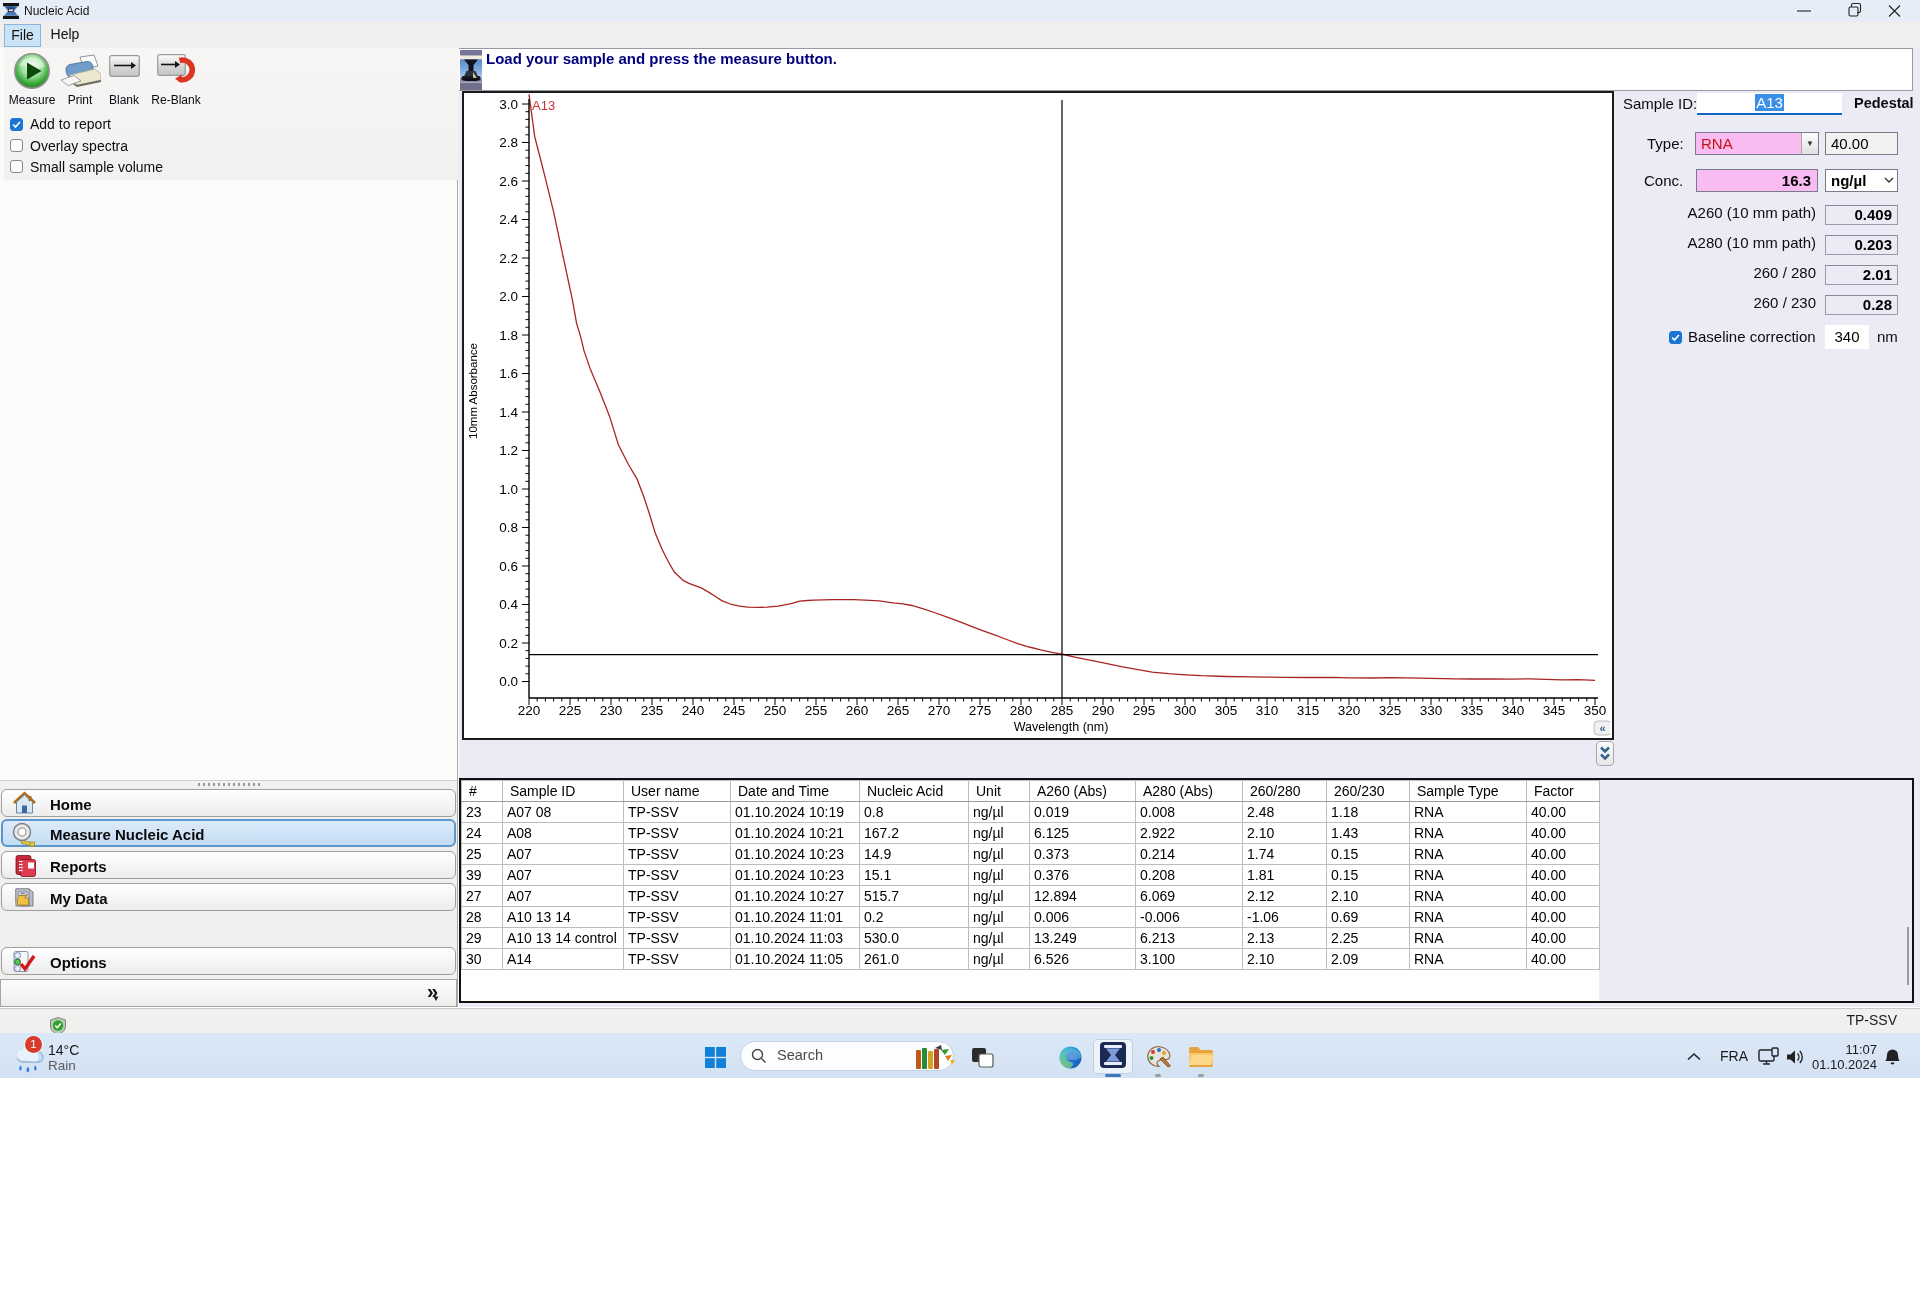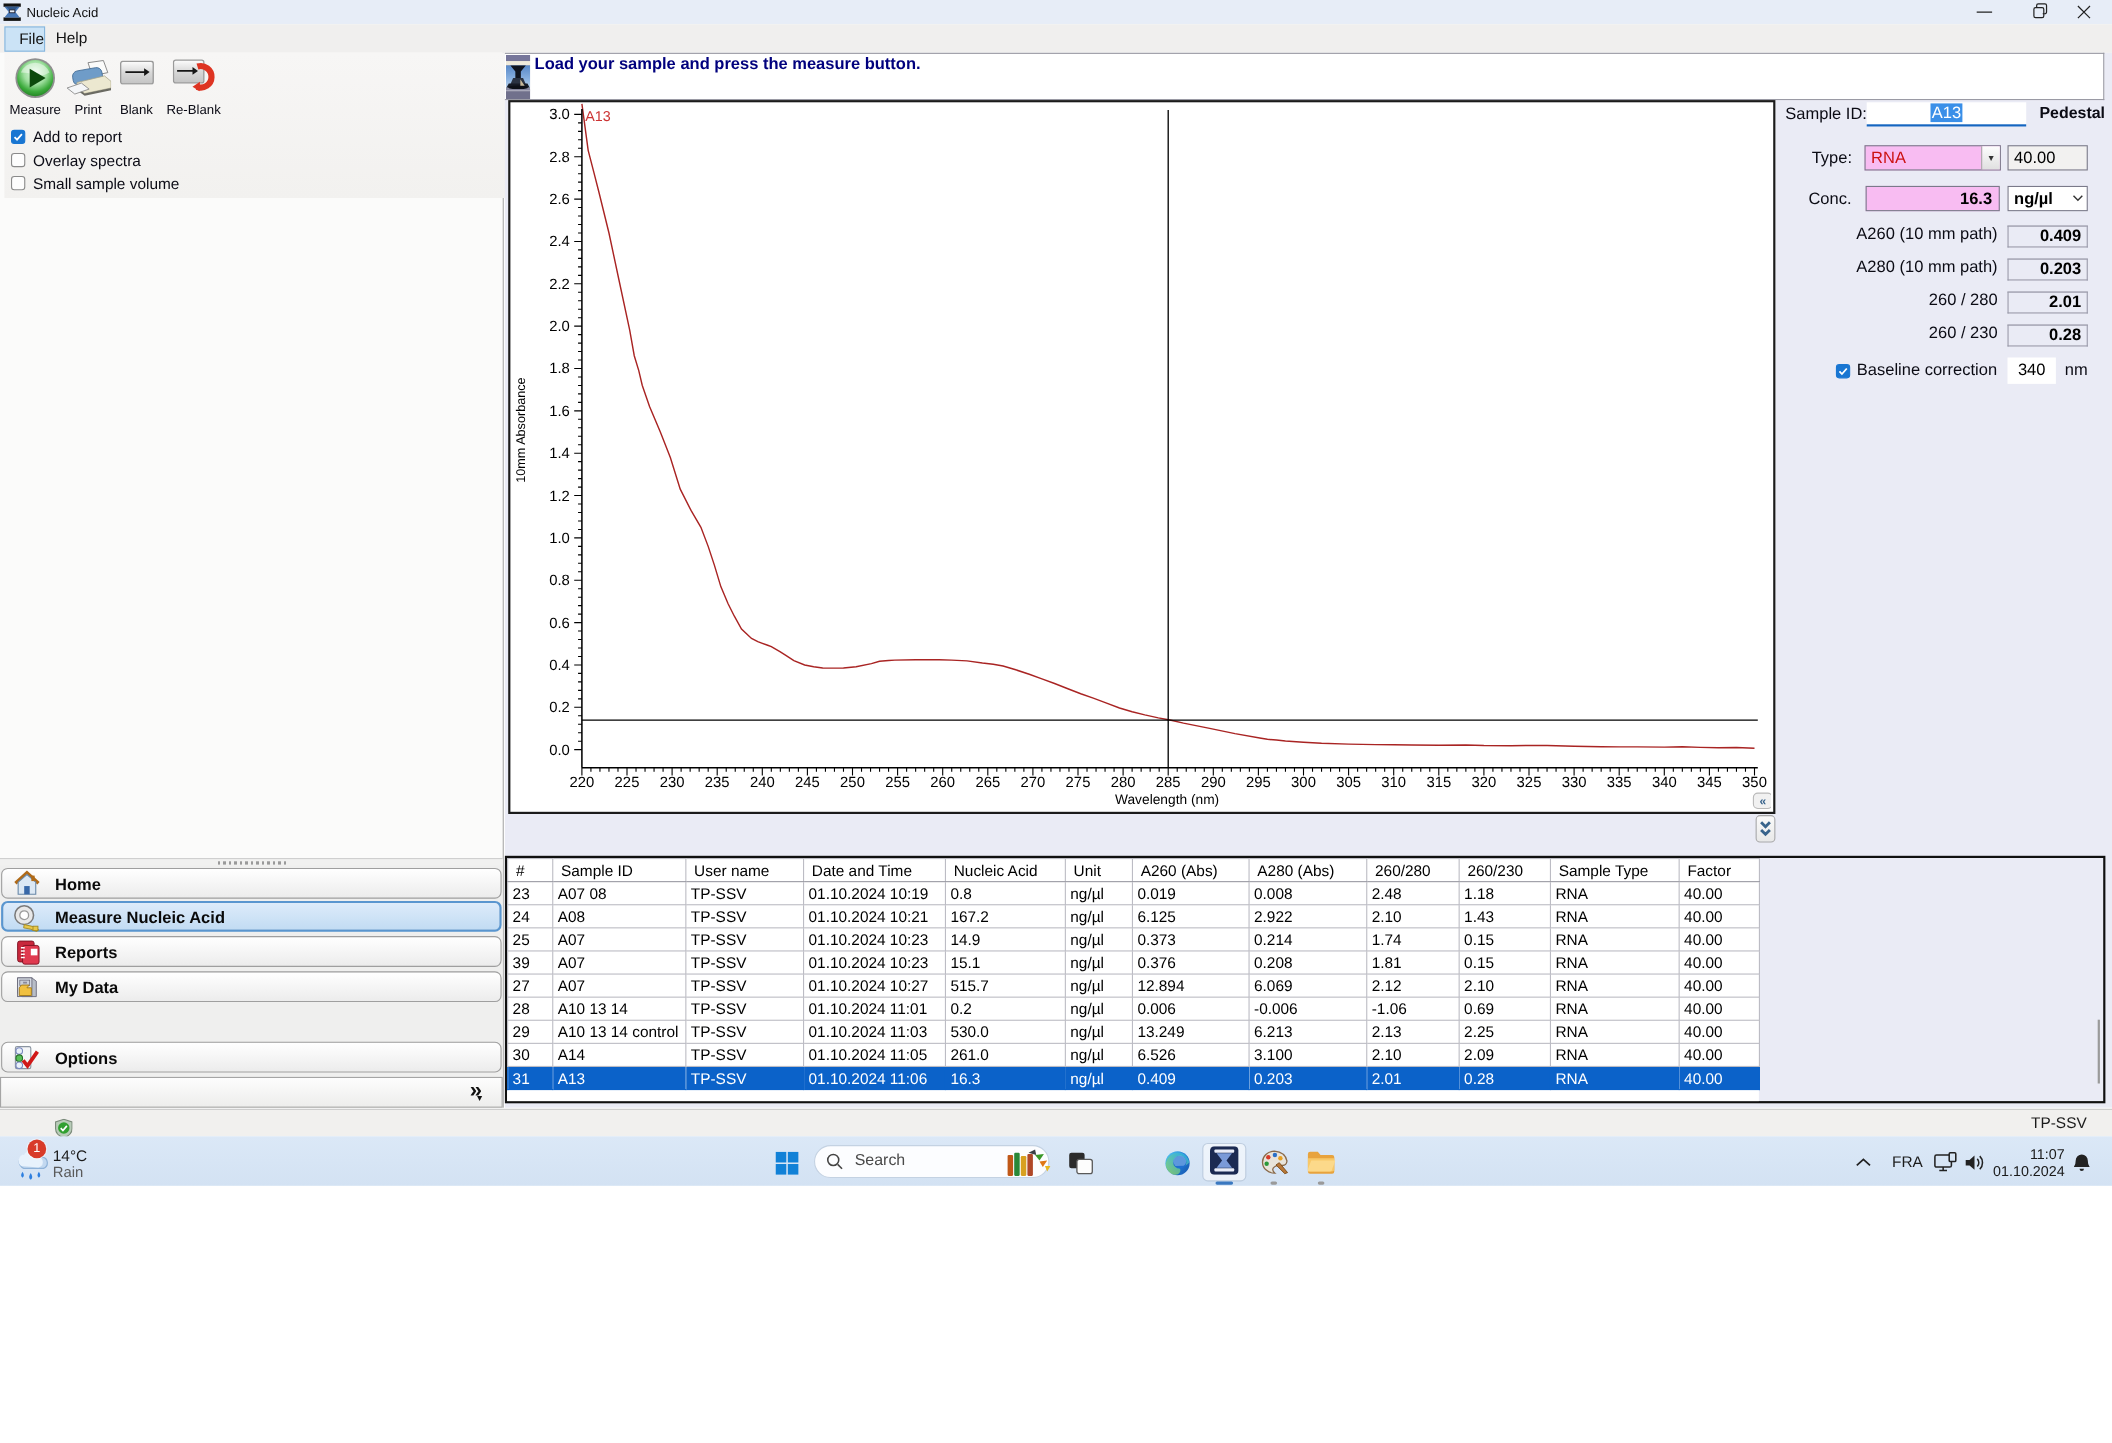--- a/index.html
+++ b/index.html
@@ -3,21 +3,21 @@
 <style>
 *{margin:0;padding:0;box-sizing:border-box}
 html,body{width:1920px;height:1312px;background:#fff;font-family:"Liberation Sans",sans-serif;overflow:hidden;position:relative}
 .ab{position:absolute}
 body{color:#000}
 
 #titlebar{left:0;top:0;width:1920px;height:22px;background:#e7edf7}
 #titlebar .tname{left:24px;top:4px;font-size:12px;color:#111}
 
 #menubar{left:0;top:22px;width:1920px;height:26px;background:#f0efee}
-#filebtn{left:4px;top:2px;width:37px;height:23px;background:#cbe3f6;border:1px solid #88b6dc;text-align:right;font-size:14px;line-height:21px;color:#111}
+#filebtn{left:4px;top:2px;width:37px;height:23px;background:#cbe3f6;border:1px solid #88b6dc;text-align:center;font-size:14px;line-height:21px;color:#111}
 #helpbtn{left:49px;top:2px;width:32px;height:23px;text-align:center;font-size:14px;line-height:21px;color:#111}
 
 #leftpanel{left:0;top:48px;width:458px;height:959px;background:#fbfbfa;border-right:1px solid #a9a9a9}
 #toolstrip{left:4px;top:0;width:457px;height:132px;background:linear-gradient(#f7f6f5,#f2f1ef)}
 .toollbl{font-size:12px;color:#0a0a14;text-align:center;top:45px}
 .ck{width:13px;height:13px;border:1px solid #8a8a8a;border-radius:3px;background:#fdfdfd}
 .ck.on{background:#1976d2;border-color:#1976d2}
 .ck.on svg{display:block}
 .cklbl{font-size:14px;color:#0c0c16}
 
@@ -663,34 +663,20 @@
             <td>01.10.2024 11:05</td>
             <td>261.0</td>
             <td>ng/µl</td>
             <td>6.526</td>
             <td>3.100</td>
             <td>2.10</td>
             <td>2.09</td>
             <td>RNA</td>
             <td>40.00</td>
           </tr>
-          <tr class="selrow">
-            <td>31</td>
-            <td>A13</td>
-            <td>TP-SSV</td>
-            <td>01.10.2024 11:06</td>
-            <td>16.3</td>
-            <td>ng/µl</td>
-            <td>0.409</td>
-            <td>0.203</td>
-            <td>2.01</td>
-            <td>0.28</td>
-            <td>RNA</td>
-            <td>40.00</td>
-          </tr>
         </tbody>
       </table>
     <div class="ab" style="left:1446px;top:147px;width:2px;height:58px;background:#9a9a9a"></div>
   </div>
 </div>
 
 <div class="ab" id="statusbar">
   <svg class="ab" style="left:50px;top:8px" width="16" height="18" viewBox="0 0 16 18">
       <path d="M8 0.5 L15.5 3 v6 q0 6 -7.5 8.5 Q0.5 15 0.5 9 v-6z" fill="#b8ccb8" stroke="#7a8a7a" stroke-width="1"></path>
       <circle cx="8" cy="8.5" r="5.2" fill="#30a030"></circle>

